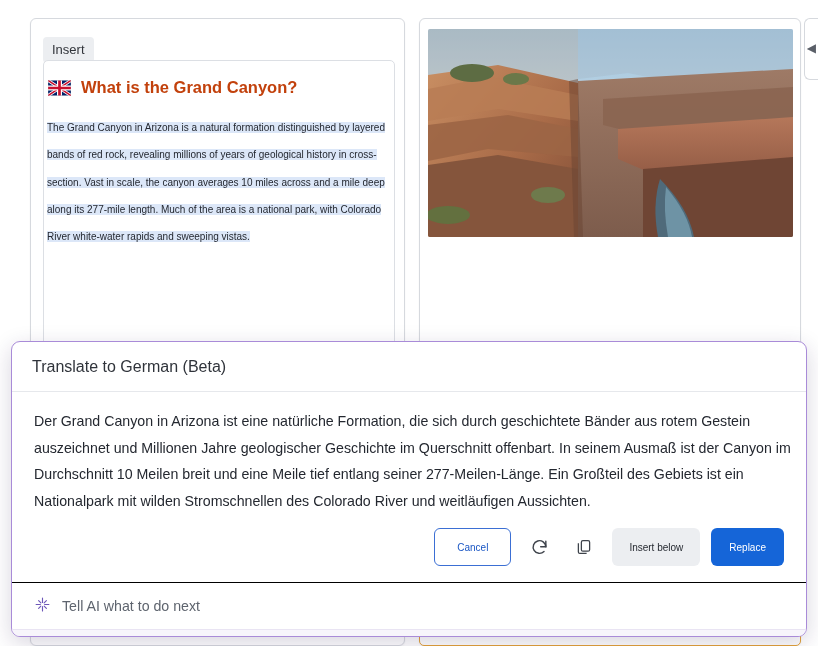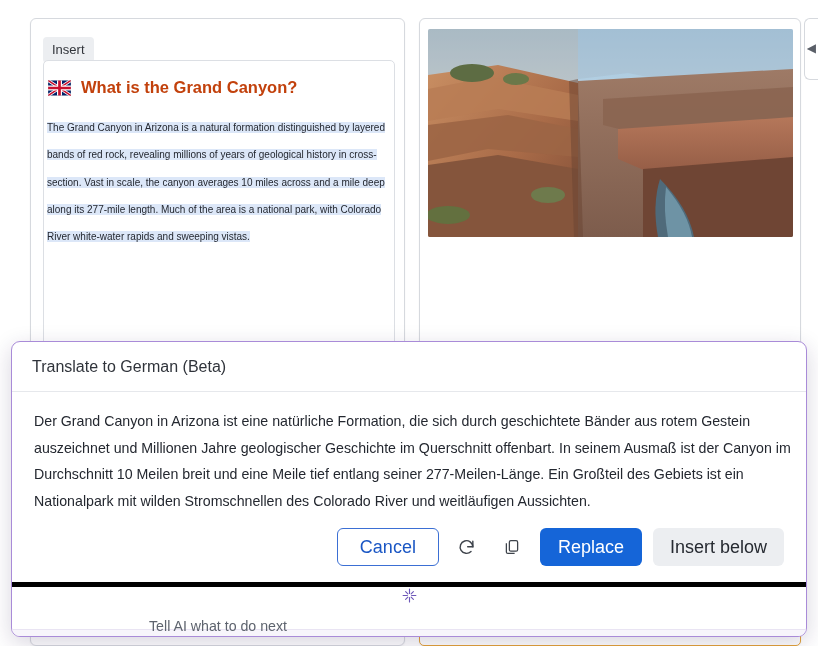--- a/index.html
+++ b/index.html
@@ -187,21 +187,21 @@
   #tp-actions {
     display: flex;
     align-items: center;
     justify-content: flex-end;
     gap: 11px;
     padding: 14px 22px 0 22px;
   }
 
   .btn {
     font-family: "Liberation Sans", sans-serif;
-    font-size: 18px;
+    font-size: 10px;
     border-radius: 6px;
     box-sizing: border-box;
     cursor: pointer;
     display: inline-flex;
     align-items: center;
     justify-content: center;
   }
   #cancel-button {
     height: 38px;
     padding: 0 22px;
@@ -232,27 +232,26 @@
     height: 38px;
     padding: 0 18px;
     background: #1565d8;
     color: #ffffff;
     border: none;
   }
 
   #tp-prompt-row {
     margin-top: 16px;
     height: 47px;
-    border-top: 5px solid #000000;
+    border-top: 1px solid #000000;
     display: flex;
     align-items: center;
     padding: 0 22px;
     box-sizing: border-box;
     gap: 11px;
-    flex-direction: column;
   }
   #ai-sparkle-icon {
     color: #6d57b8;
     font-size: 16px;
     line-height: 1;
   }
   #tp-prompt-input {
     border: none;
     outline: none;
     background: transparent;
@@ -381,22 +380,22 @@
       </svg>
     </span>
 
     <span class="icon-btn">
       <svg width="18" height="18" viewBox="0 0 24 24" fill="none" stroke="currentColor" stroke-width="1.7">
         <rect x="8.5" y="3.5" width="11" height="14" rx="2"></rect>
         <path d="M15.5 20.5h-9a2 2 0 0 1-2-2V7"></path>
       </svg>
     </span>
 
+    <button class="btn" id="insert-below-button">Insert below</button>
     <button class="btn" id="replace-button">Replace</button>
-    <button class="btn" id="insert-below-button">Insert below</button>
   </div>
 
   <div id="tp-prompt-row">
     <span id="ai-sparkle-icon">
       <svg width="17" height="17" viewBox="0 0 24 24" fill="none" stroke="currentColor" stroke-width="1.6" stroke-linecap="round">
         <path d="M12 3v6M12 15v6M3 12h6M15 12h6"></path>
         <path d="M6.5 6.5l3.2 3.2M14.3 14.3l3.2 3.2M17.5 6.5l-3.2 3.2M9.7 14.3l-3.2 3.2"></path>
       </svg>
     </span>
     <input id="tp-prompt-input" type="text" placeholder="Tell AI what to do next" style="">

